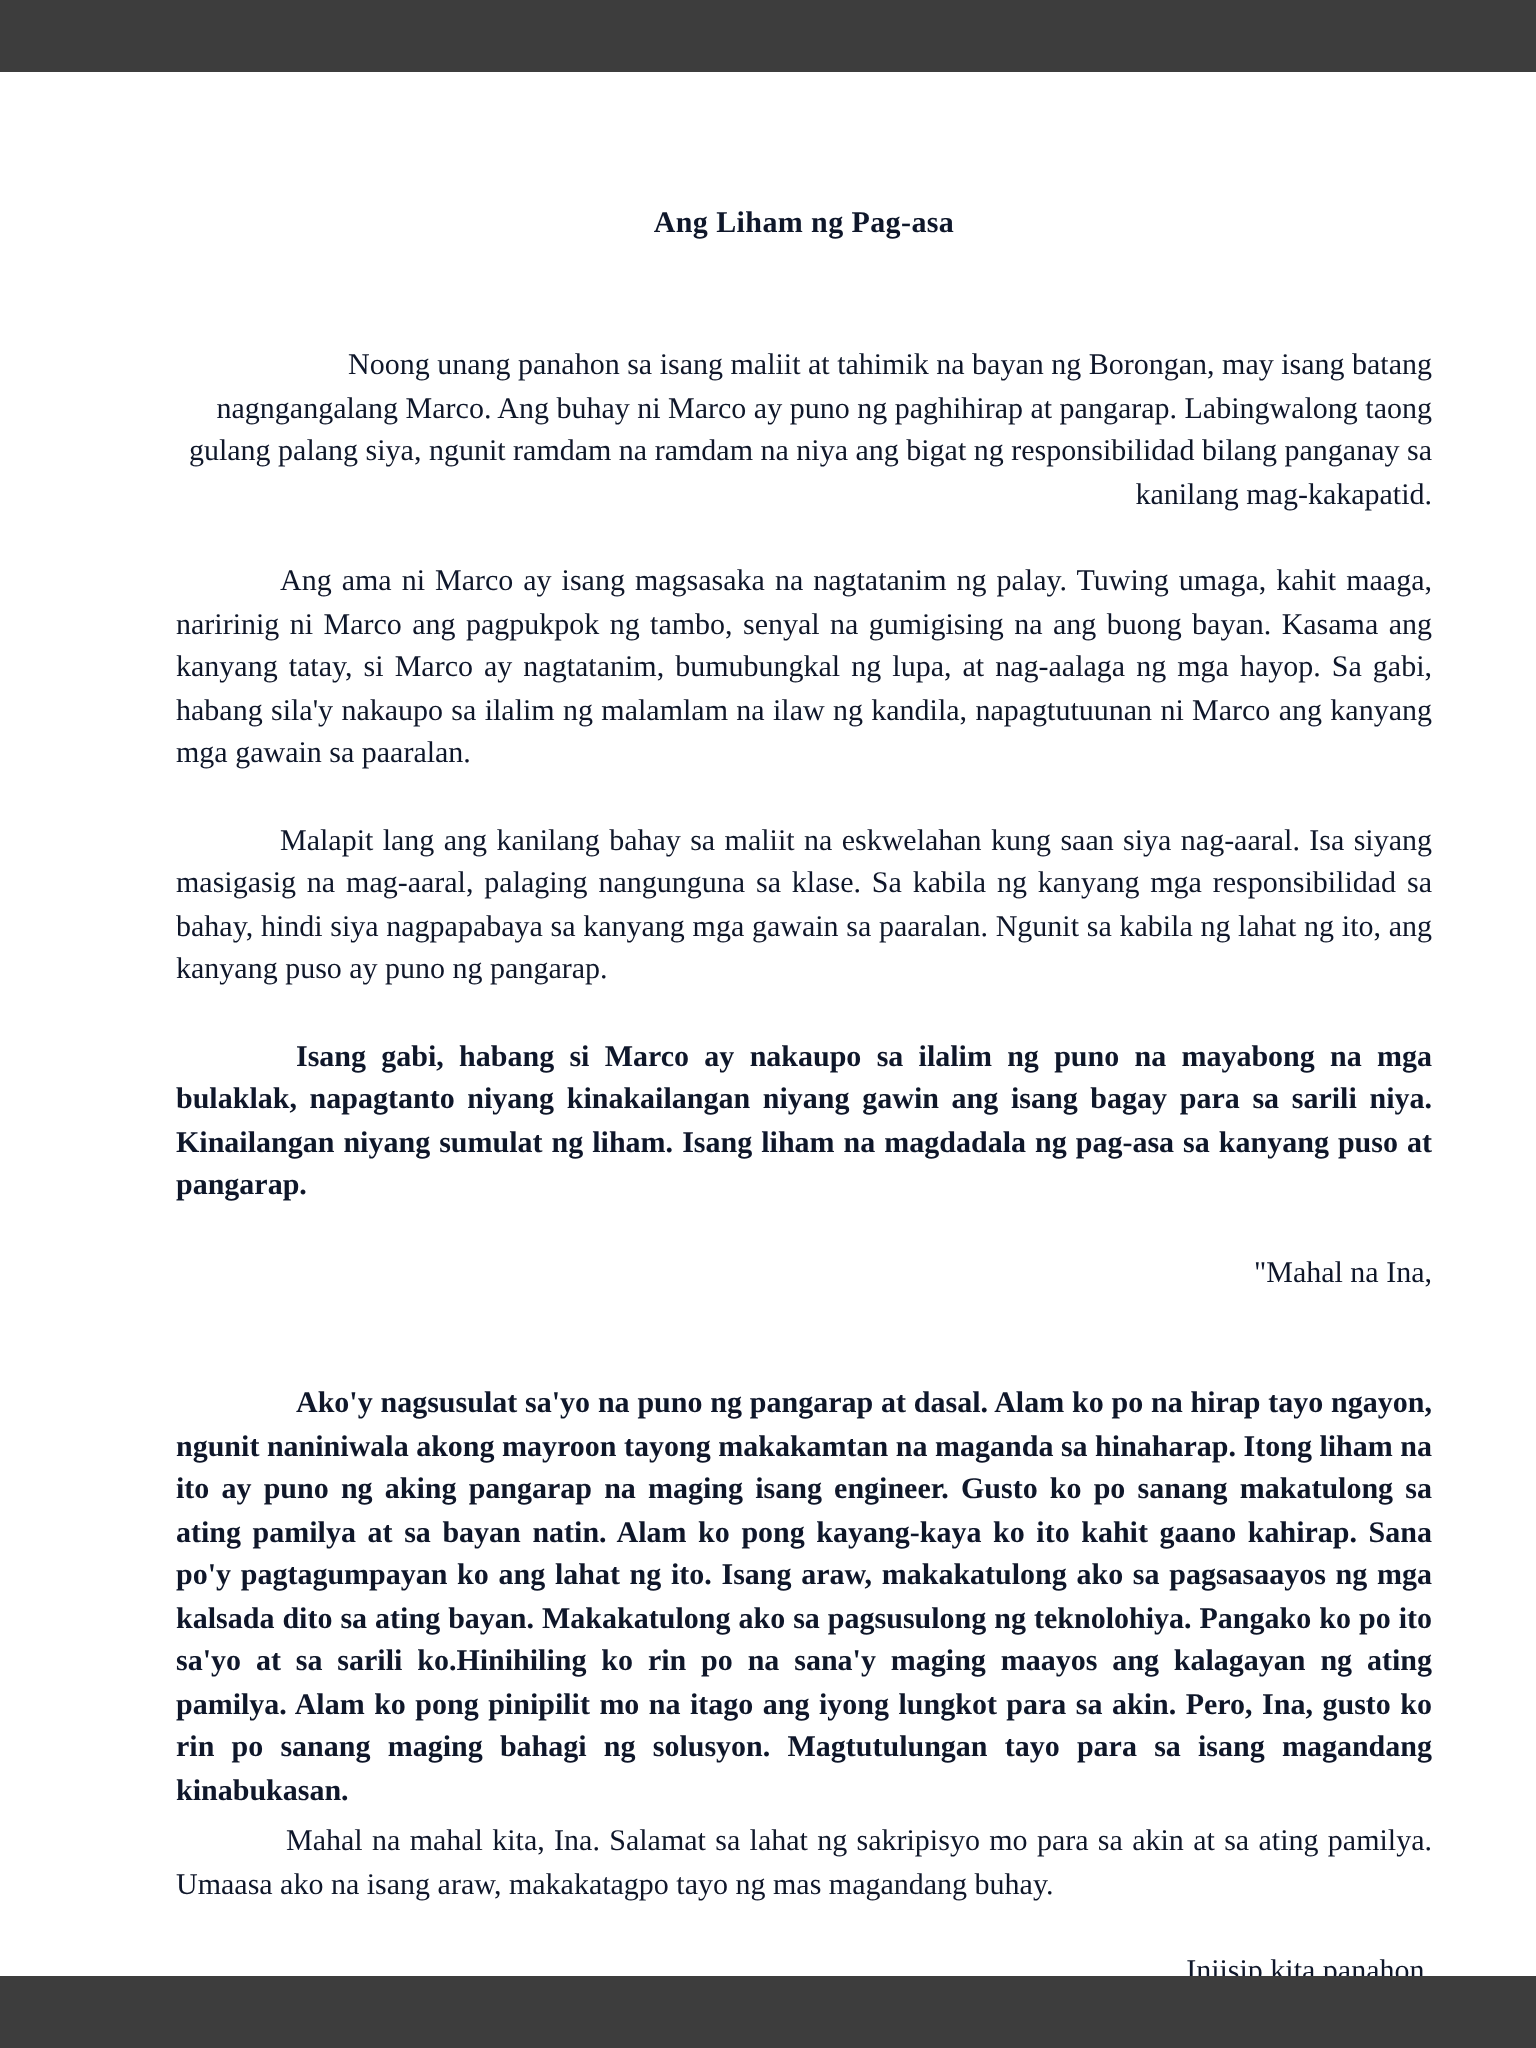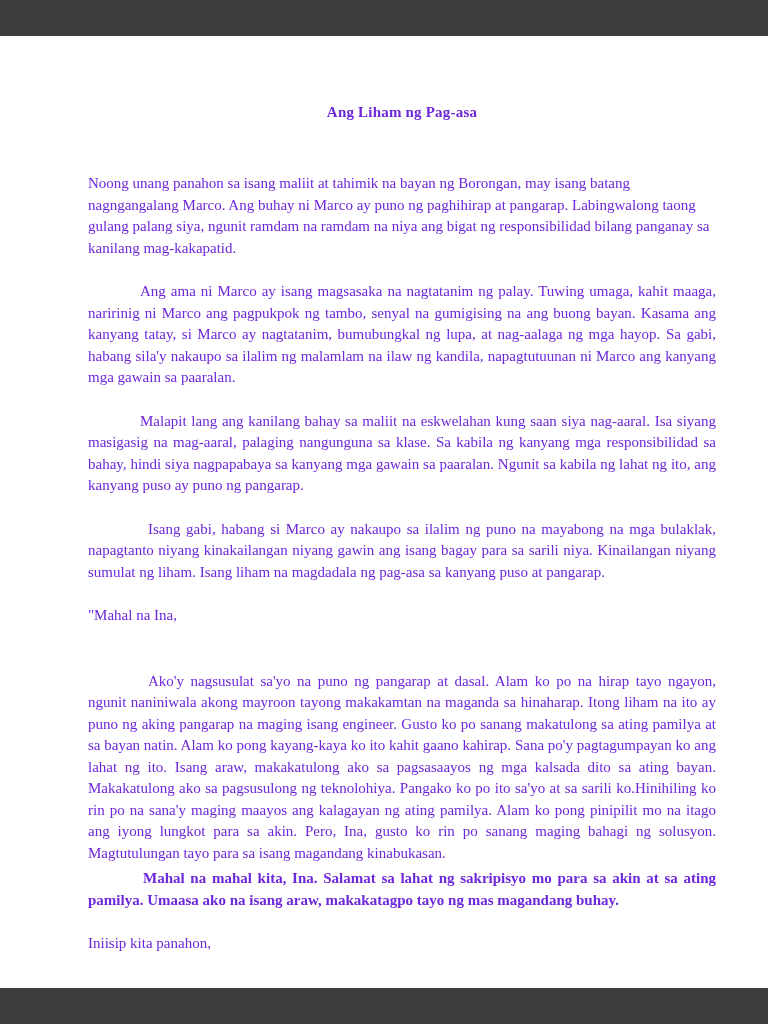--- a/index.html
+++ b/index.html
@@ -16,44 +16,44 @@
     overflow: hidden;
   }
   .viewer-bar {
     height: 36px;
     flex: 0 0 36px;
     background: #3d3d3d;
   }
   .page {
     flex: 1 1 auto;
     background: #ffffff;
-    color: #6d28d9;
+    color: #0f172a;
     padding: 68px 52px 40px 88px;
     box-sizing: border-box;
     overflow: hidden;
   }
   .doc-title {
     font-size: 15px;
     font-weight: bold;
     text-align: center;
     margin: 0 0 52px 0;
     letter-spacing: 0.2px;
   }
   .para {
     font-size: 15px;
     line-height: 21.5px;
     text-align: justify;
     margin: 0 0 22px 0;
   }
   .para.indent-std { text-indent: 52px; }
-  .para.indent-big { text-indent: 60px; }
-  .para.indent-med { text-indent: 55px; font-weight: bold; }
+  .para.indent-big { text-indent: 60px; font-weight: bold; }
+  .para.indent-med { text-indent: 55px; }
   .para.gap-big { margin-bottom: 44px; }
   .para.no-gap { margin-bottom: 4px; }
-  .para.plain { text-align: left; }
+  .para.plain { text-align: right; }
 </style>
 </head>
 <body>
 
 <div class="viewer-bar"></div>
 
 <div class="page">
   <h1 class="doc-title">Ang Liham ng Pag-asa</h1>
 
   <p class="para plain">Noong unang panahon sa isang maliit at tahimik na bayan ng Borongan, may isang batang nagngangalang Marco. Ang buhay ni Marco ay puno ng paghihirap at pangarap. Labingwalong taong gulang palang siya, ngunit ramdam na ramdam na niya ang bigat ng responsibilidad bilang panganay sa kanilang mag-kakapatid.</p>

